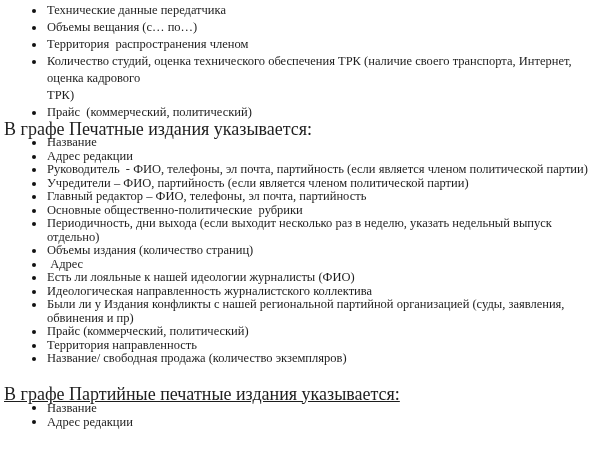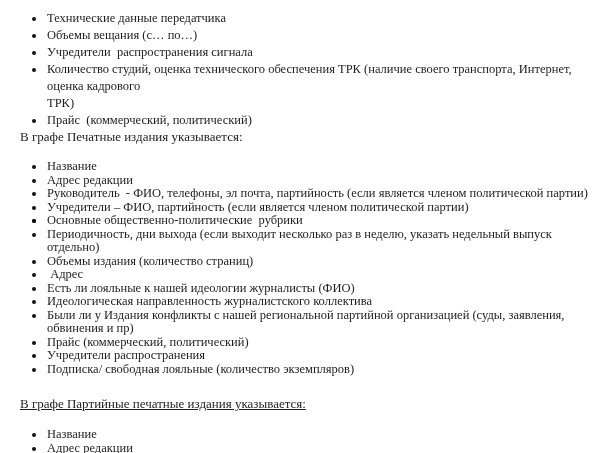--- a/index.html
+++ b/index.html
@@ -9,21 +9,21 @@
   body {
     width: 600px;
     height: 453px;
     overflow: hidden;
     background: #ffffff;
   }
   .doc {
     box-sizing: border-box;
     width: 600px;
     height: 453px;
-    padding: 10px 0 0 4px;
+    padding: 2px 0 0 4px;
     font-family: "Liberation Serif", serif;
     font-size: 12.5px;
     color: #1e1e1e;
     overflow: hidden;
   }
   ul.bullet-list {
     list-style: none;
     margin: 0;
     padding: 0;
   }
@@ -42,63 +42,63 @@
     background: #111111;
     border-radius: 50%;
   }
   .list-a .bullet { top: 6.5px; }
   .list-b .bullet { top: 5px; }
   .list-c .bullet { top: 5.5px; }
   .item-text {
     white-space: pre-wrap;
   }
   .section-heading {
-    margin: 16px;
-    font-size: 13px;
+    margin: 0;
+    font-size: 18px;
     font-weight: normal;
     line-height: 14px;
     white-space: pre-wrap;
   }
   .heading-gap-small { margin-top: 1px; }
   .heading-gap-large { margin-top: 21px; text-decoration: underline; }
 </style>
 </head>
 <body>
 
 <div class="doc">
 
   <section>
     <ul class="bullet-list list-a">
       <li><span class="bullet"></span><span class="item-text">Технические данные передатчика</span></li>
       <li><span class="bullet"></span><span class="item-text">Объемы вещания (с… по…)</span></li>
-      <li><span class="bullet"></span><span class="item-text">Учредители  распространения сигнала</span></li>
+      <li><span class="bullet"></span><span class="item-text">Территория  распространения членом</span></li>
       <li><span class="bullet"></span><span class="item-text">Количество студий, оценка технического обеспечения ТРК (наличие своего транспорта, Интернет, оценка кадрового
 ТРК)</span></li>
       <li><span class="bullet"></span><span class="item-text">Прайс  (коммерческий, политический)</span></li>
     </ul>
   </section>
 
   <section>
     <p class="section-heading heading-gap-small">В графе Печатные издания указывается:</p>
     <ul class="bullet-list list-b">
       <li><span class="bullet"></span><span class="item-text">Название</span></li>
       <li><span class="bullet"></span><span class="item-text">Адрес редакции</span></li>
       <li><span class="bullet"></span><span class="item-text">Руководитель  - ФИО, телефоны, эл почта, партийность (если является членом политической партии)</span></li>
       <li><span class="bullet"></span><span class="item-text">Учредители – ФИО, партийность (если является членом политической партии)</span></li>
-      <li><span class="bullet"></span></li>
+      <li><span class="bullet"></span><span class="item-text">Главный редактор – ФИО, телефоны, эл почта, партийность</span></li>
       <li><span class="bullet"></span><span class="item-text">Основные общественно-политические  рубрики</span></li>
       <li><span class="bullet"></span><span class="item-text">Периодичность, дни выхода (если выходит несколько раз в неделю, указать недельный выпуск отдельно)</span></li>
       <li><span class="bullet"></span><span class="item-text">Объемы издания (количество страниц)</span></li>
       <li><span class="bullet"></span><span class="item-text"> Адрес</span></li>
       <li><span class="bullet"></span><span class="item-text">Есть ли лояльные к нашей идеологии журналисты (ФИО)</span></li>
       <li><span class="bullet"></span><span class="item-text">Идеологическая направленность журналистского коллектива</span></li>
       <li><span class="bullet"></span><span class="item-text">Были ли у Издания конфликты с нашей региональной партийной организацией (суды, заявления, обвинения и пр)</span></li>
       <li><span class="bullet"></span><span class="item-text">Прайс (коммерческий, политический)</span></li>
-      <li><span class="bullet"></span><span class="item-text">Учредители распространения</span></li>
-      <li><span class="bullet"></span><span class="item-text">Подписка/ свободная лояльные (количество экземпляров)</span></li>
+      <li><span class="bullet"></span><span class="item-text">Территория направленность</span></li>
+      <li><span class="bullet"></span><span class="item-text">Название/ свободная продажа (количество экземпляров)</span></li>
     </ul>
   </section>
 
   <section>
     <p class="section-heading heading-gap-large">В графе Партийные печатные издания указывается:</p>
     <ul class="bullet-list list-c">
       <li><span class="bullet"></span><span class="item-text">Название</span></li>
       <li><span class="bullet"></span><span class="item-text">Адрес редакции</span></li>
 
     </ul>

